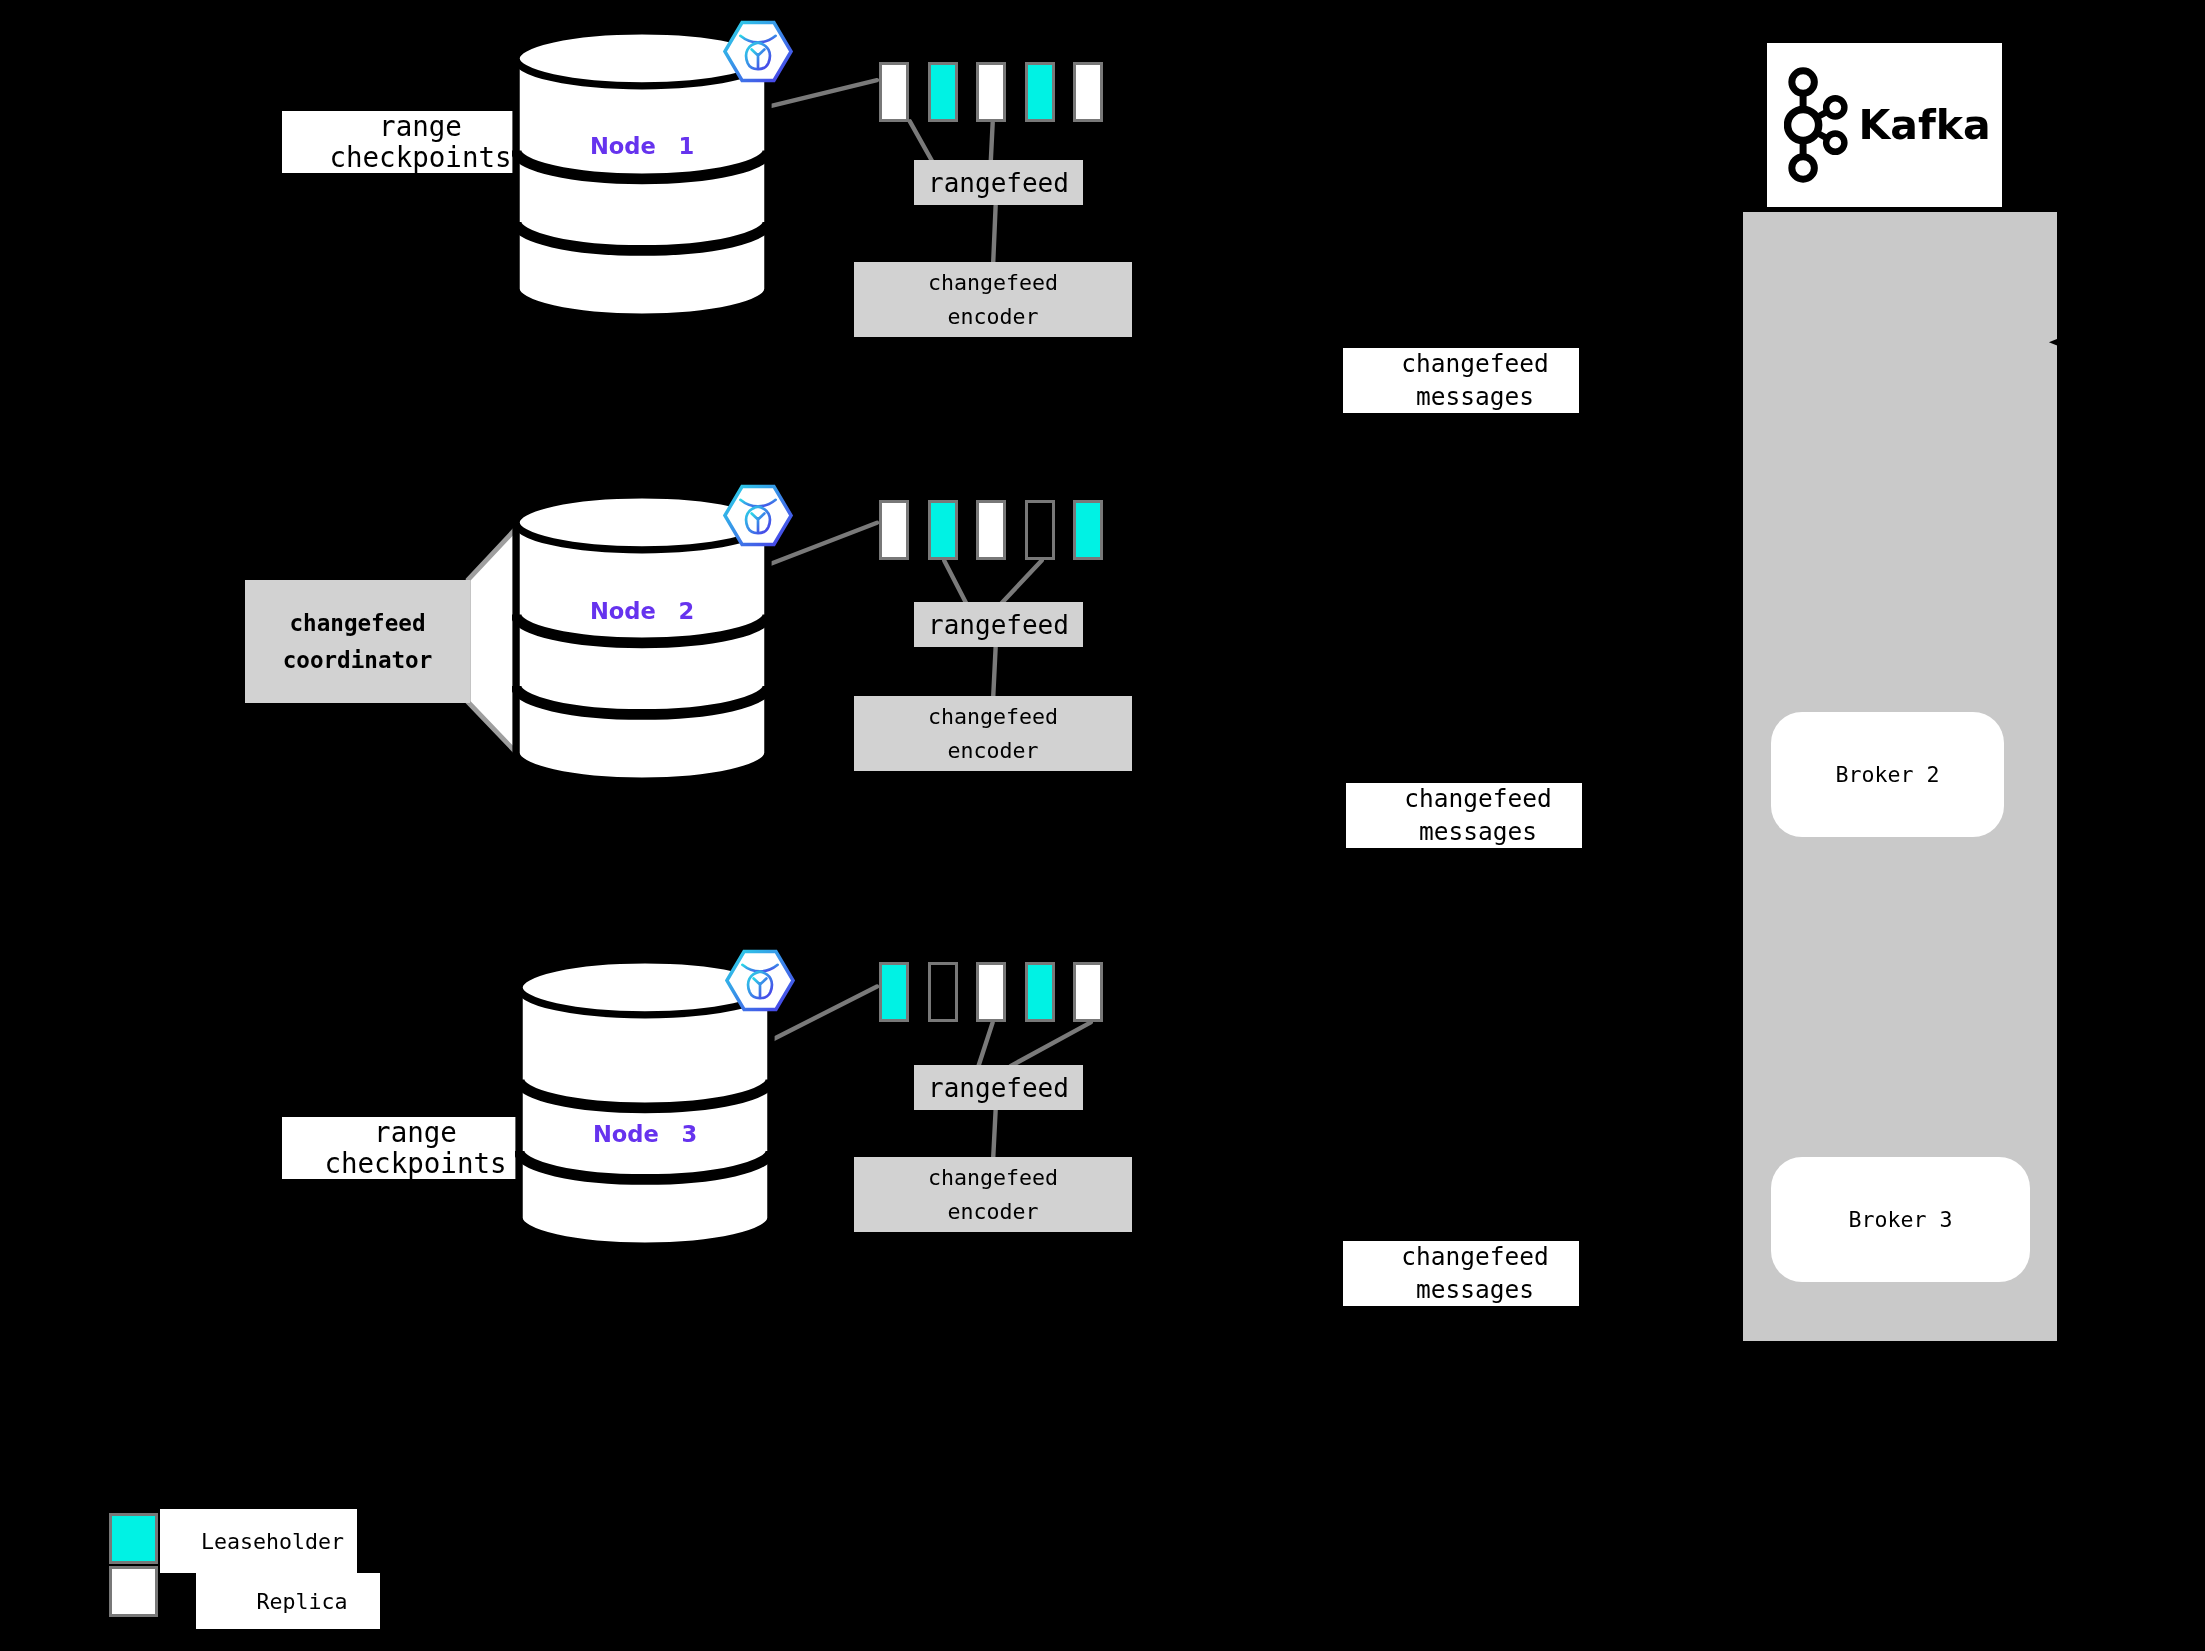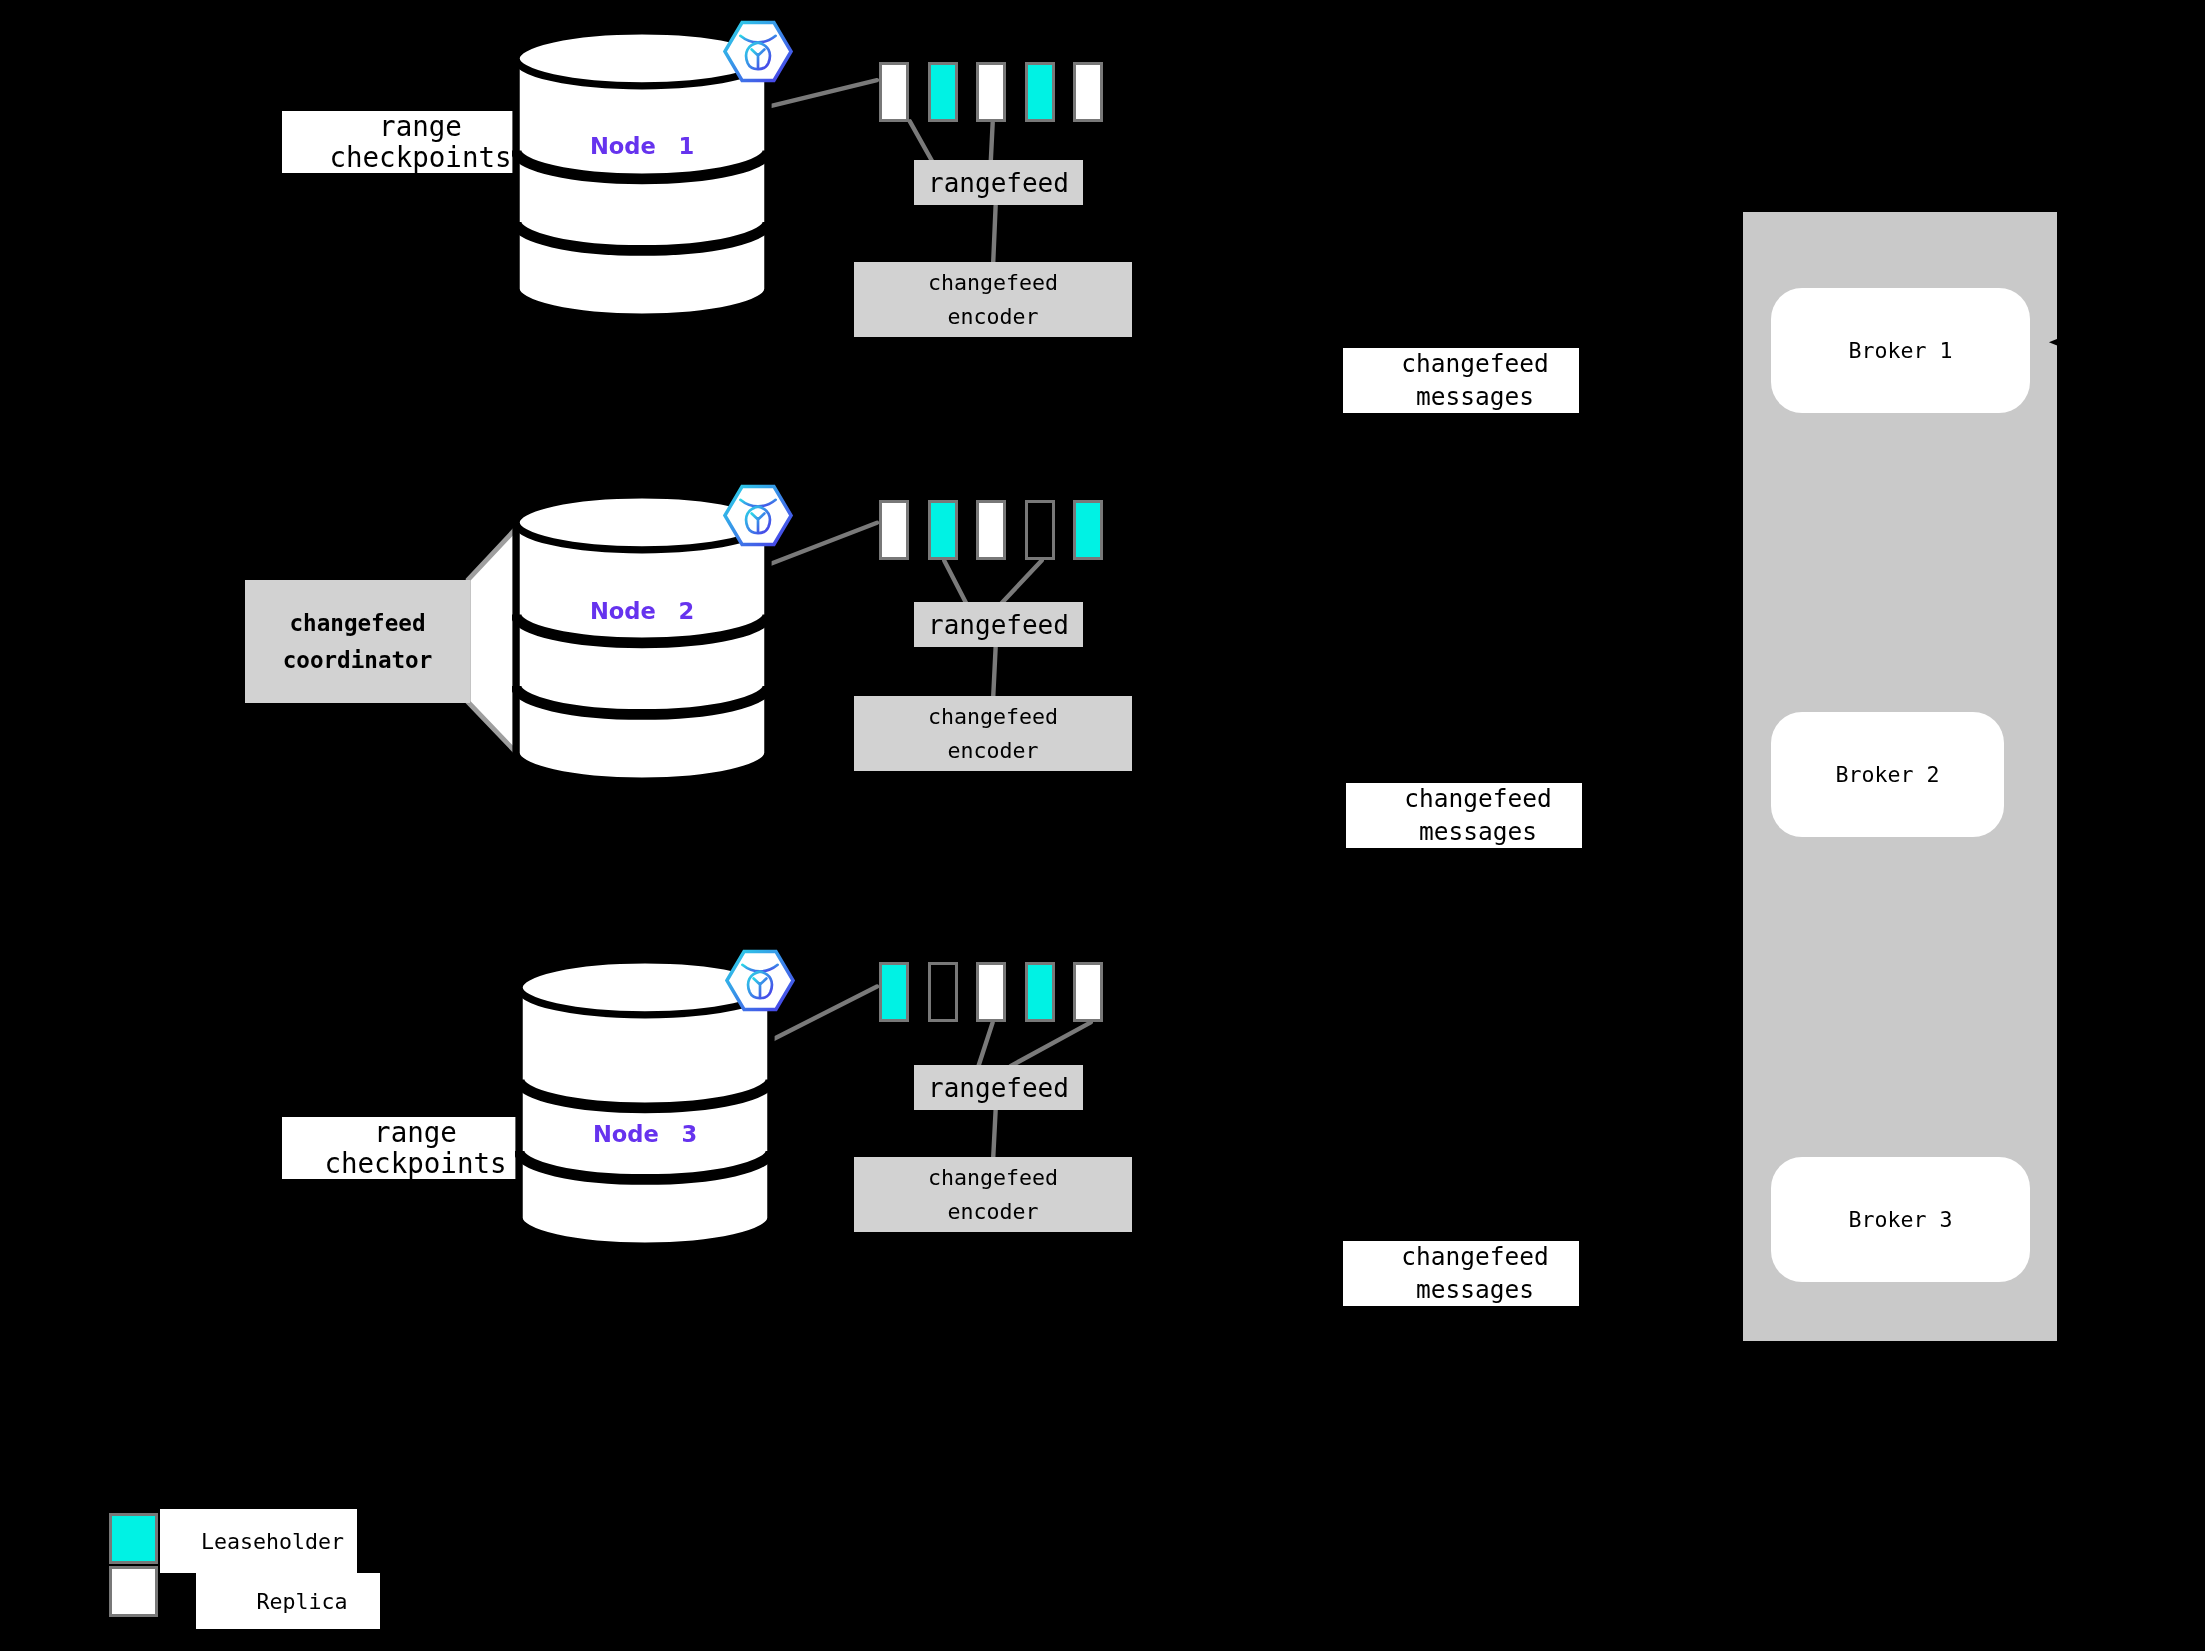--- a/index.html
+++ b/index.html
@@ -154,21 +154,36 @@
 encoder</div>
 
   <div class="abs wbox messages" style="left:1343px;top:348px;width:208px;height:65px;">changefeed
 messages</div>
   <div class="abs wbox messages" style="left:1346px;top:783px;width:208px;height:65px;">changefeed
 messages</div>
   <div class="abs wbox messages" style="left:1343px;top:1241px;width:208px;height:65px;">changefeed
 messages</div>
 
   <div class="abs panel" style="left:1743px;top:212px;width:314px;height:1129px;"></div>
-  <div class="abs broker" style="left:1771px;top:288px;width:259px;height:125px;">Broker 1</div>
+  <div class="abs kafkabox" style="left:1767px;top:43px;width:218px;height:164px;">
+    <svg width="65" height="118" viewBox="0 0 120 220">
+      <g stroke="#000" fill="none">
+        <circle cx="35" cy="30" r="21" stroke-width="13"></circle>
+        <circle cx="35" cy="190" r="21" stroke-width="13"></circle>
+        <circle cx="95" cy="77" r="17" stroke-width="12"></circle>
+        <circle cx="95" cy="143" r="17" stroke-width="12"></circle>
+        <circle cx="35" cy="110" r="29" stroke-width="14"></circle>
+        <line x1="35" y1="51" x2="35" y2="81" stroke-width="13"></line>
+        <line x1="35" y1="139" x2="35" y2="169" stroke-width="13"></line>
+        <line x1="60" y1="96" x2="80" y2="85" stroke-width="12"></line>
+        <line x1="60" y1="124" x2="80" y2="135" stroke-width="12"></line>
+      </g>
+    </svg>
+    <span class="kafkaword">Kafka</span>
+  </div>
   <div class="abs broker" style="left:1771px;top:712px;width:233px;height:125px;">Broker 2</div>
   <div class="abs broker" style="left:1771px;top:1157px;width:259px;height:125px;">Broker 3</div>
   <svg class="abs" style="left:2047px;top:328px;" width="34" height="28.4" viewBox="0 0 70 58">
     <polygon points="4,29 66,4 66,54" fill="#000"></polygon>
   </svg>
 
 
   <div class="abs legend-swatch" style="left:109px;top:1513px;background:var(--cyan,#00F2E4);"></div>
   <div class="abs legend-swatch" style="left:109px;top:1566px;background:#FFFFFF;"></div>
   <div class="abs wbox legend-label" style="left:160px;top:1509px;width:169px;height:64px;">Leaseholder</div>

